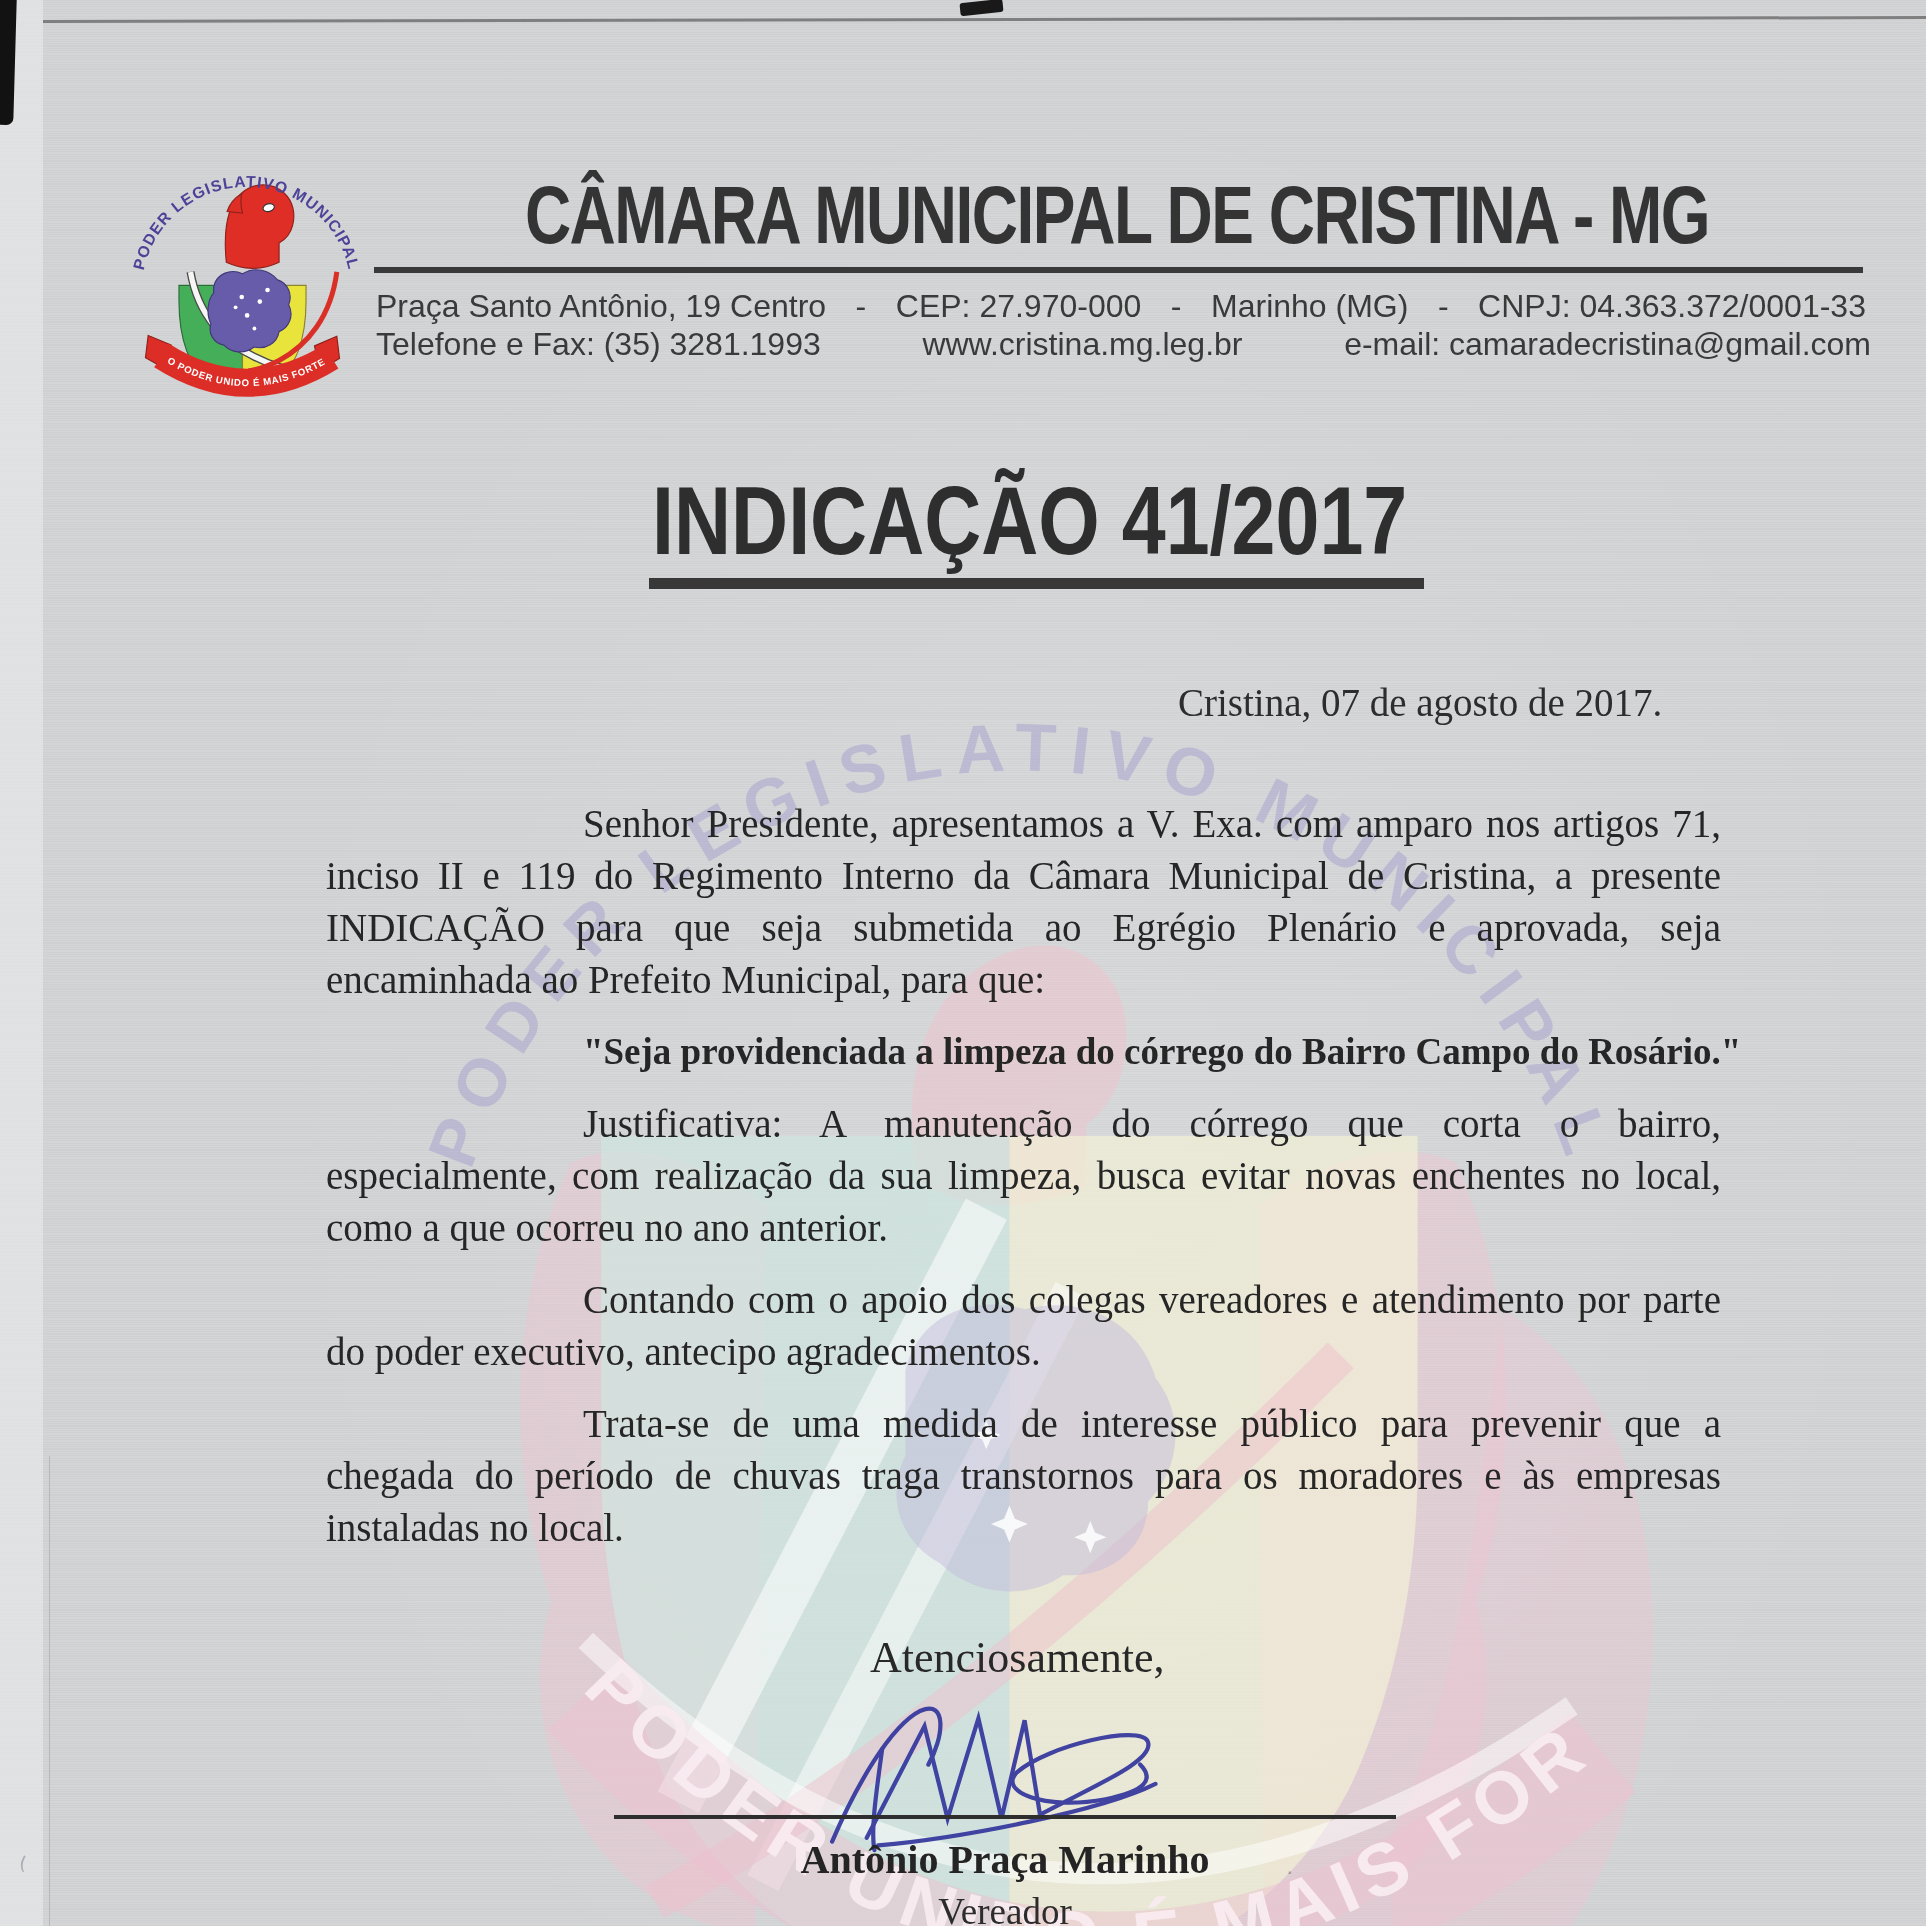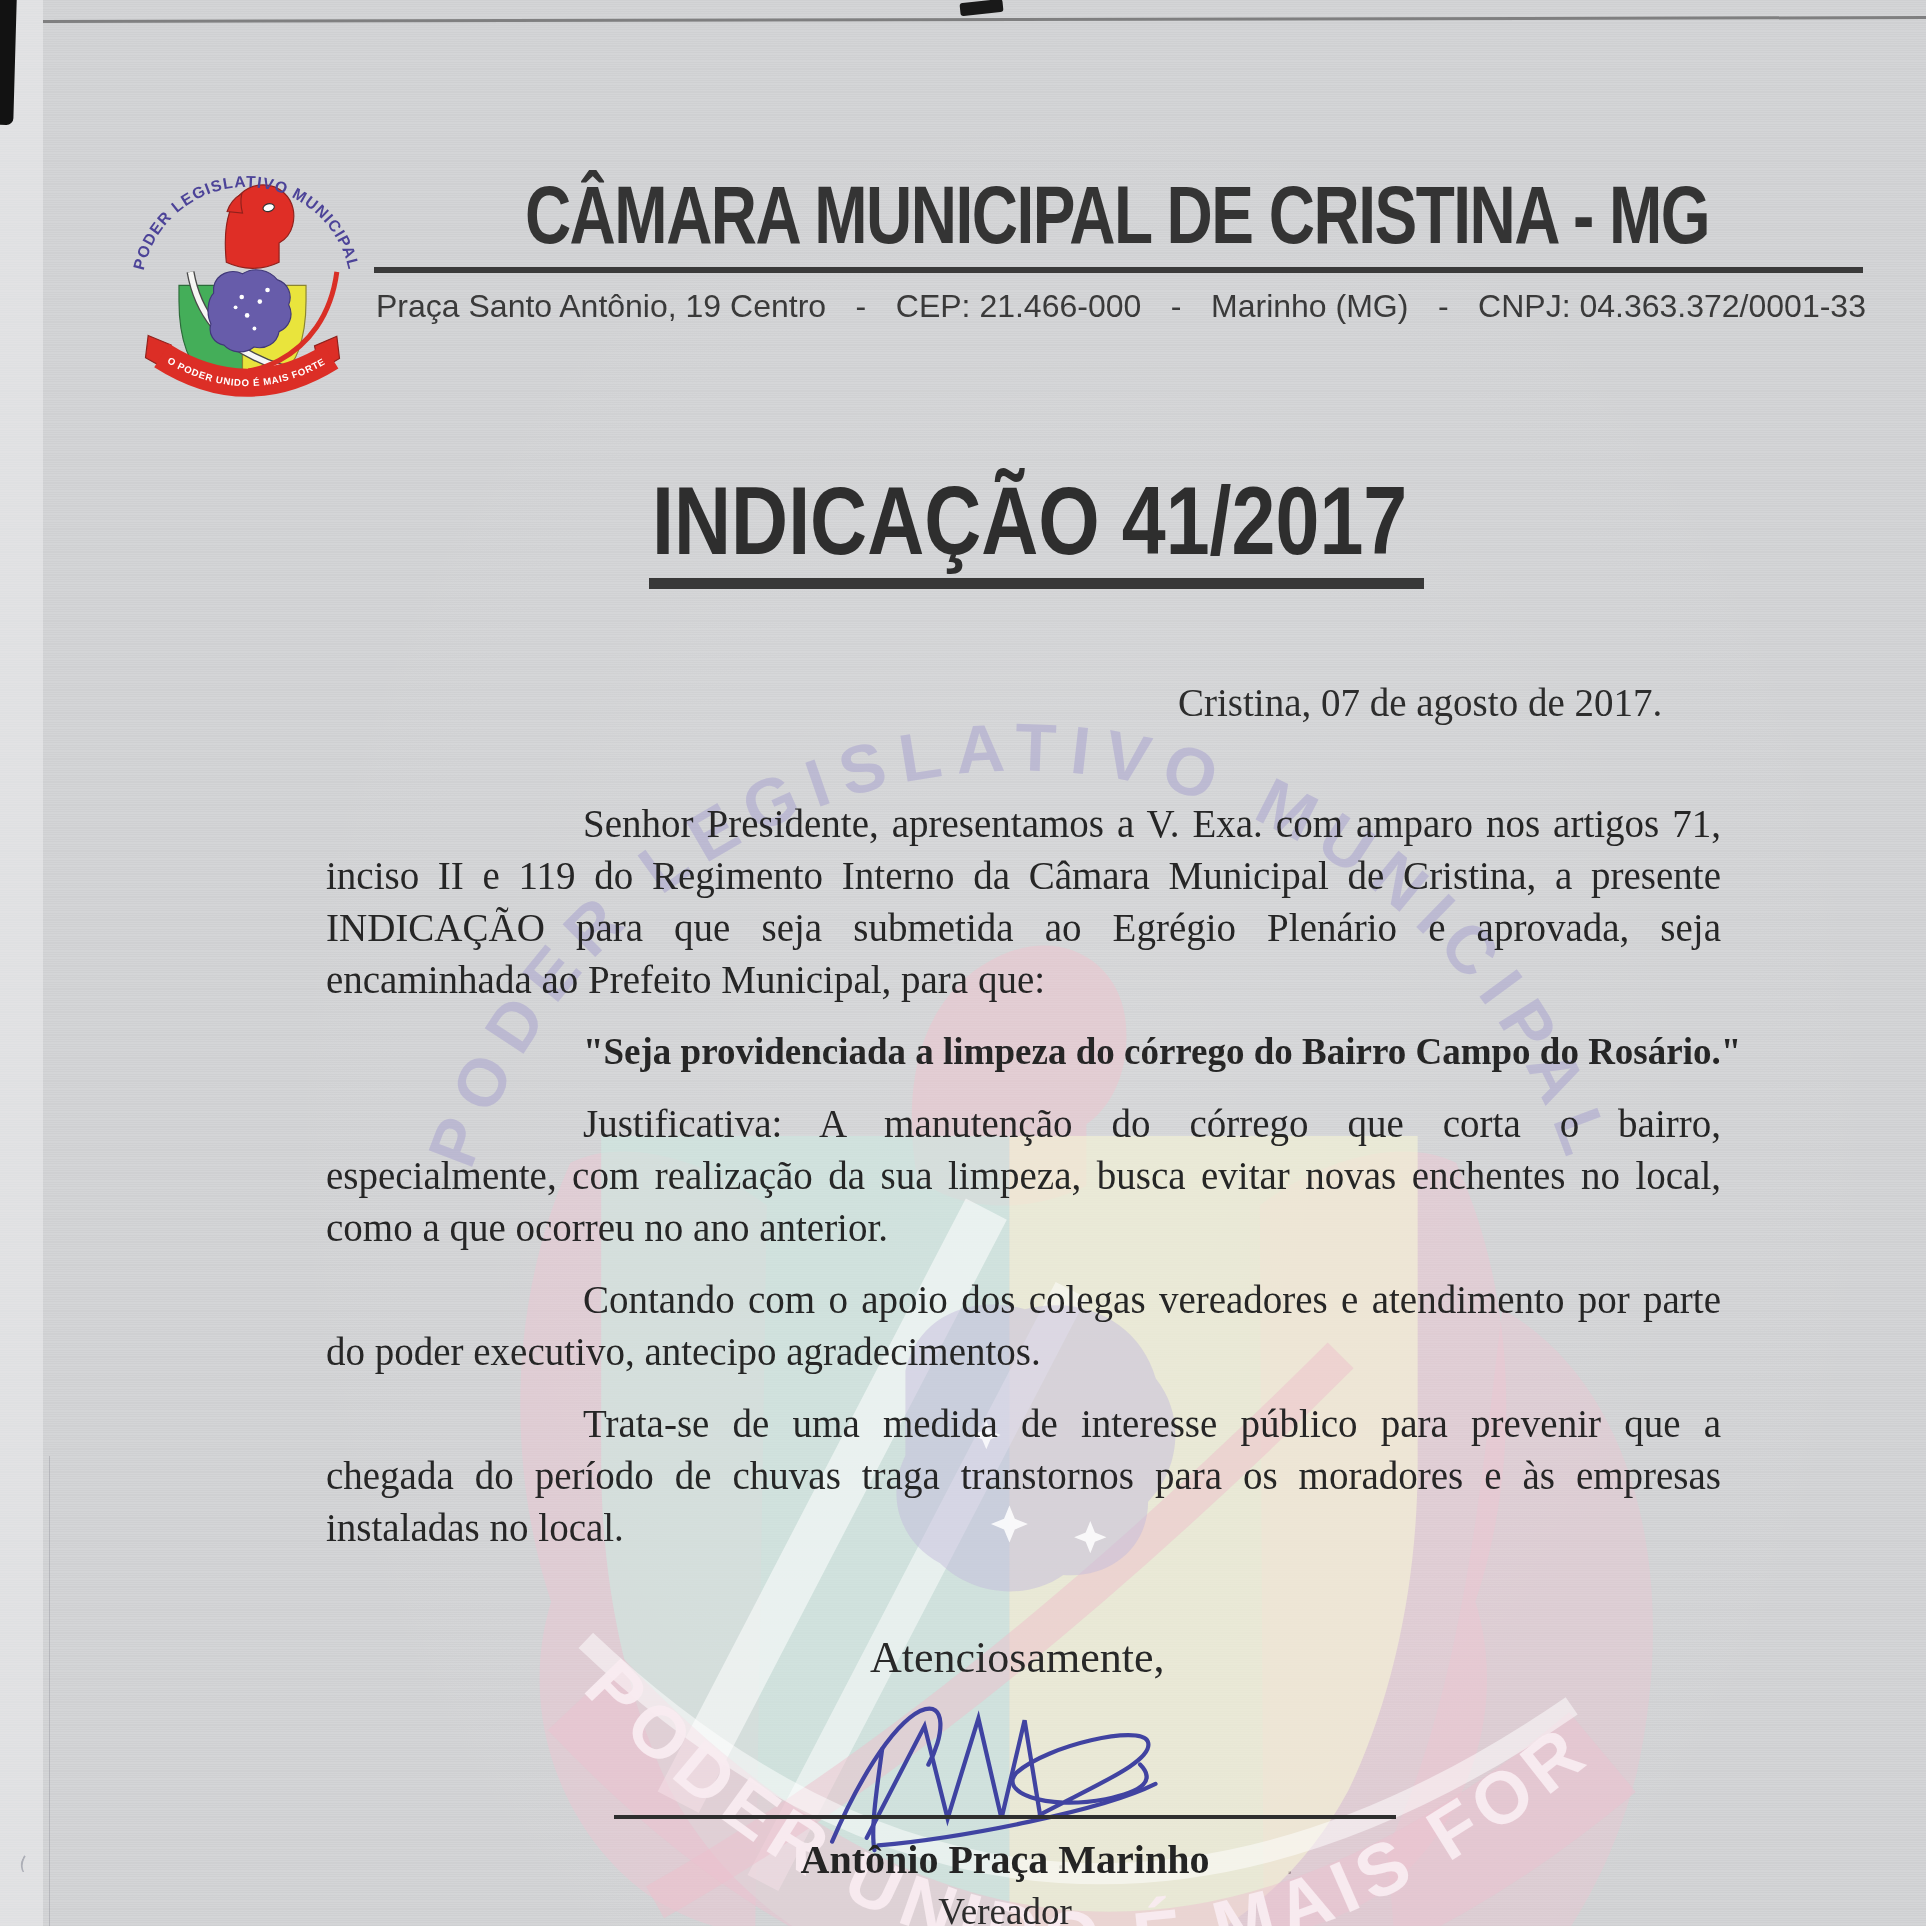--- a/index.html
+++ b/index.html
@@ -119,25 +119,30 @@
     <text font-family="Liberation Sans, DejaVu Sans, sans-serif" font-size="25" font-weight="bold" fill="#ffffff" letter-spacing="1.5" dy="9">
       <textPath href="#logoBand" startOffset="50%" text-anchor="middle">O PODER UNIDO É MAIS FORTE</textPath>
     </text>
   </svg>
 
   <div class="abs org-name"><span class="tallA">CÂMARA MUNICIPAL DE CRISTINA - MG</span></div>
   <div class="abs head-rule"></div>
   <div class="abs addr addr1">
     <span>Praça Santo Antônio, 19  Centro</span>
     <span>-</span>
-    <span>CEP: 21.466-000</span>
+    <span>CEP: 27.970-000</span>
     <span>-</span>
     <span>Marinho (MG)</span>
     <span>-</span>
     <span>CNPJ: 04.363.372/0001-33</span>
+  </div>
+  <div class="abs addr addr2">
+    <span>Telefone e Fax: (35) 3281.1993</span>
+    <span>www.cristina.mg.leg.br</span>
+    <span>e-mail: camaradecristina@gmail.com</span>
   </div>
 
   <div class="abs doc-title"><span class="tallB">INDICAÇÃO 41/2017</span></div>
   <div class="abs dateline">Cristina, 07 de agosto de 2017.</div>
 
   <div class="abs body-text">
     <p class="para">Senhor Presidente, apresentamos a V. Exa. com amparo nos artigos 71, inciso II e 119 do Regimento Interno da Câmara Municipal de Cristina, a  presente INDICAÇÃO para que seja submetida ao Egrégio Plenário e aprovada, seja encaminhada ao Prefeito Municipal, para que:</p>
     <p class="quote">"Seja providenciada a limpeza do córrego do Bairro Campo do Rosário."</p>
     <p class="para">Justificativa: A manutenção do córrego que corta o bairro, especialmente, com realização da sua limpeza, busca evitar novas enchentes no local, como a que ocorreu no ano anterior.</p>
     <p class="para">Contando com o apoio dos colegas vereadores e atendimento por parte do poder executivo, antecipo agradecimentos.</p>

